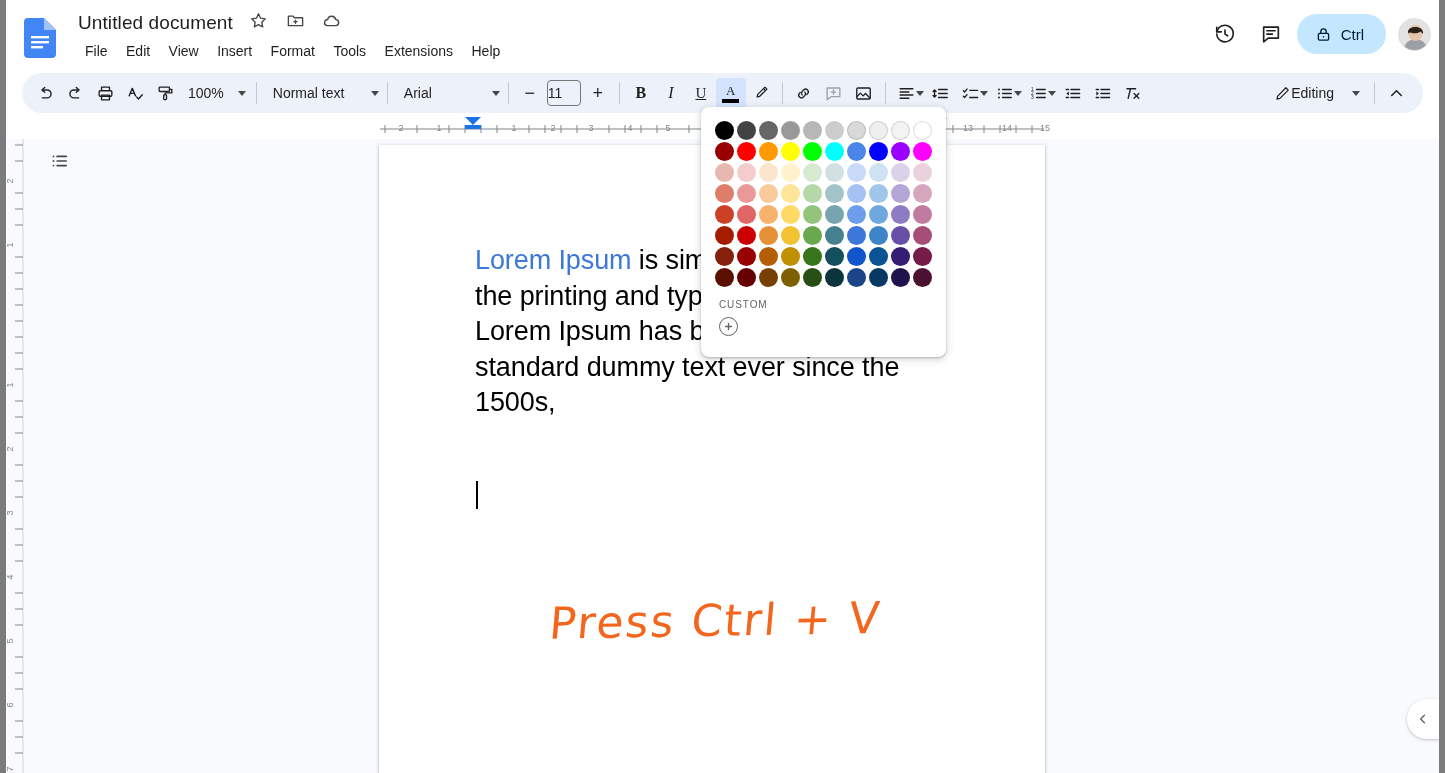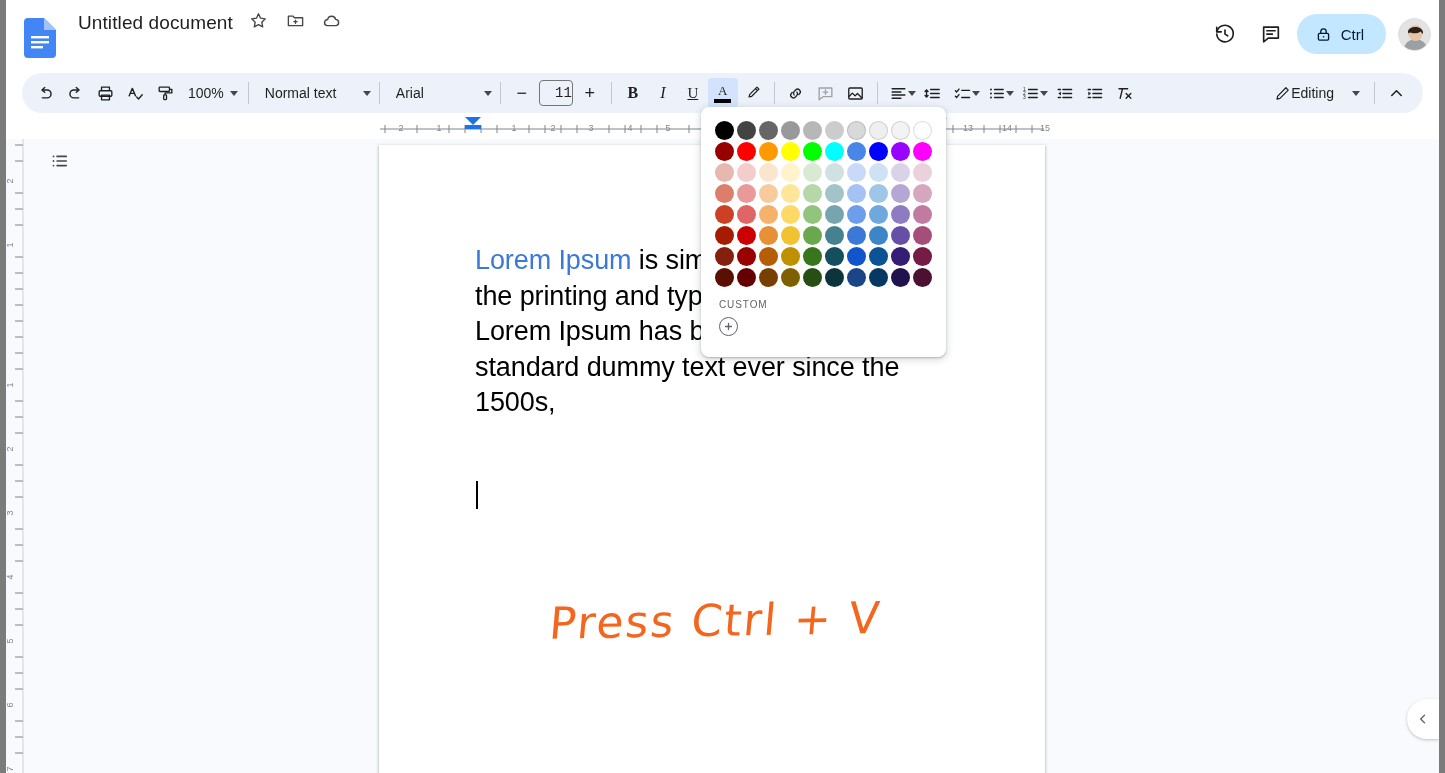--- a/index.html
+++ b/index.html
@@ -59,37 +59,37 @@
     background: #edf2fa; border-radius: 20px; display: flex; align-items: center; padding: 0 8px;
   }
   .tb-btn {
     width: 30px; height: 30px; border-radius: 4px; display: flex; align-items: center; justify-content: center;
     cursor: pointer; flex: 0 0 auto; border: none; background: transparent;
   }
   .tb-btn.active { background: #d3e3fd; }
   .tb-btn.disabled { opacity: .38; cursor: default; }
   .tb-sep { width: 1px; height: 22px; background: #c3c7cf; margin: 0 6px; flex: 0 0 auto; }
   .tb-zoom {
-    display: flex; align-items: center; gap: 6px; height: 30px; padding: 0 4px 0 8px;
+    display: flex; align-items: center; gap: 14px; height: 30px; padding: 0 4px 0 8px;
     border-radius: 4px; cursor: pointer; font-size: 14px; color: #1f1f1f;
   }
   .tb-drop {
     display: flex; align-items: center; height: 30px; padding: 0 2px 0 10px; border-radius: 4px;
     cursor: pointer; font-size: 14px; color: #1f1f1f; gap: 4px;
   }
   .tb-drop .lbl { white-space: nowrap; }
   .style-drop { width: 118px; }
   .font-drop  { width: 108px; }
   .fontsize-box {
     display: flex; align-items: center; gap: 2px;
   }
   .fs-input {
     width: 34px; height: 26px; border: 1px solid #747775; border-radius: 4px;
-    text-align: right; font-size: 14px; color: #1f1f1f; background: #edf2fa;
-    font-family: Liberation Mono, monospace; outline: none;
+    text-align: left; font-size: 14px; color: #1f1f1f; background: #edf2fa;
+    font-family: Liberation Sans, sans-serif; outline: none;
   }
   .caret { width: 0; height: 0; border-left: 4px solid transparent; border-right: 4px solid transparent; border-top: 5px solid #444746; }
   .tb-mode {
     display: flex; align-items: center; gap: 0; height: 30px; padding: 0 8px; border-radius: 4px;
     cursor: pointer; font-size: 14px; color: #1f1f1f;
   }
   .tb-spacer { flex: 1 1 auto; }
 
   
   .hruler {
@@ -211,20 +211,30 @@
               <path d="M3 6.5h6l1.6 2H21v10H3z"></path>
               <path d="M12 11.5v4M10 13.5h4" stroke-linecap="round"></path>
             </svg>
           </span>
           <span class="ti">
             <svg width="20" height="20" viewBox="0 0 24 24" fill="none" stroke="#444746" stroke-width="1.7" stroke-linejoin="round">
               <path d="M6.5 17.5a3.6 3.6 0 0 1 .3-7.2A4.9 4.9 0 0 1 16.4 10a3.8 3.8 0 0 1 .6 7.5z"></path>
             </svg>
           </span>
         </span>
+      </div>
+      <div class="menubar">
+        <span class="menu-item">File</span>
+        <span class="menu-item">Edit</span>
+        <span class="menu-item">View</span>
+        <span class="menu-item">Insert</span>
+        <span class="menu-item">Format</span>
+        <span class="menu-item">Tools</span>
+        <span class="menu-item">Extensions</span>
+        <span class="menu-item">Help</span>
       </div>
     </div>
 
     <div class="header-right">
       <button class="hdr-icon-btn">
         <svg width="22" height="22" viewBox="0 0 24 24" fill="none" stroke="#1f1f1f" stroke-width="1.8" stroke-linecap="round" stroke-linejoin="round">
           <path d="M3.2 9.6A9 9 0 1 1 3 12"></path>
           <path d="M3 4.6v5h5"></path>
           <path d="M12 7.6V12l3 2"></path>
         </svg>

